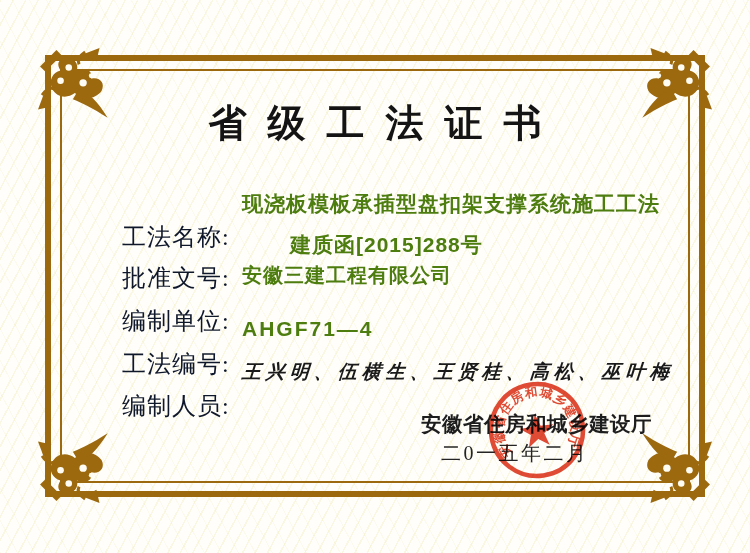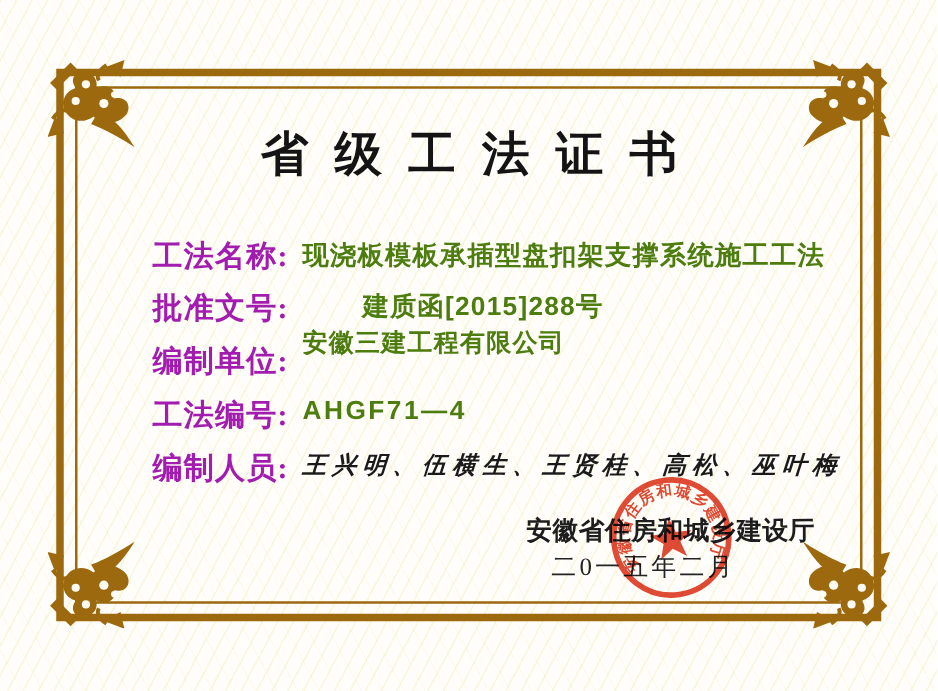--- a/index.html
+++ b/index.html
@@ -29,22 +29,22 @@
   .corner.tr{right:38px;top:48px;transform:scaleX(-1);}
   .corner.bl{left:38px;bottom:50px;transform:scaleY(-1);}
   .corner.br{right:38px;bottom:50px;transform:scale(-1,-1);}
 
   .title{
     position:absolute;left:0;right:0;top:98px;text-align:center;
     font-size:38px;font-weight:bold;color:#141414;
     letter-spacing:21px;text-indent:21px;white-space:nowrap;
   }
   .row-label{
-    position:absolute;left:122px;font-size:24px;font-weight:bold;
-    color:#a21caf;letter-spacing:1px;white-space:nowrap;
+    position:absolute;left:122px;font-size:24px;font-weight:normal;
+    color:#0f172a;letter-spacing:1px;white-space:nowrap;margin-top:32px;
   }
   .val{
     position:absolute;left:242px;white-space:nowrap;
     font-family:"Liberation Sans","DejaVu Sans",sans-serif;
     font-weight:bold;color:#4d7c0f;
   }
   .val-name{top:190px;font-size:21px;letter-spacing:1px;}
   .val-doc{top:231px;font-size:21px;letter-spacing:1px;margin-left:48px;}
   .val-unit{top:264px;font-size:20px;line-height:23.5px;letter-spacing:1px;}
   .val-code{top:317px;font-size:21px;letter-spacing:2px;}

